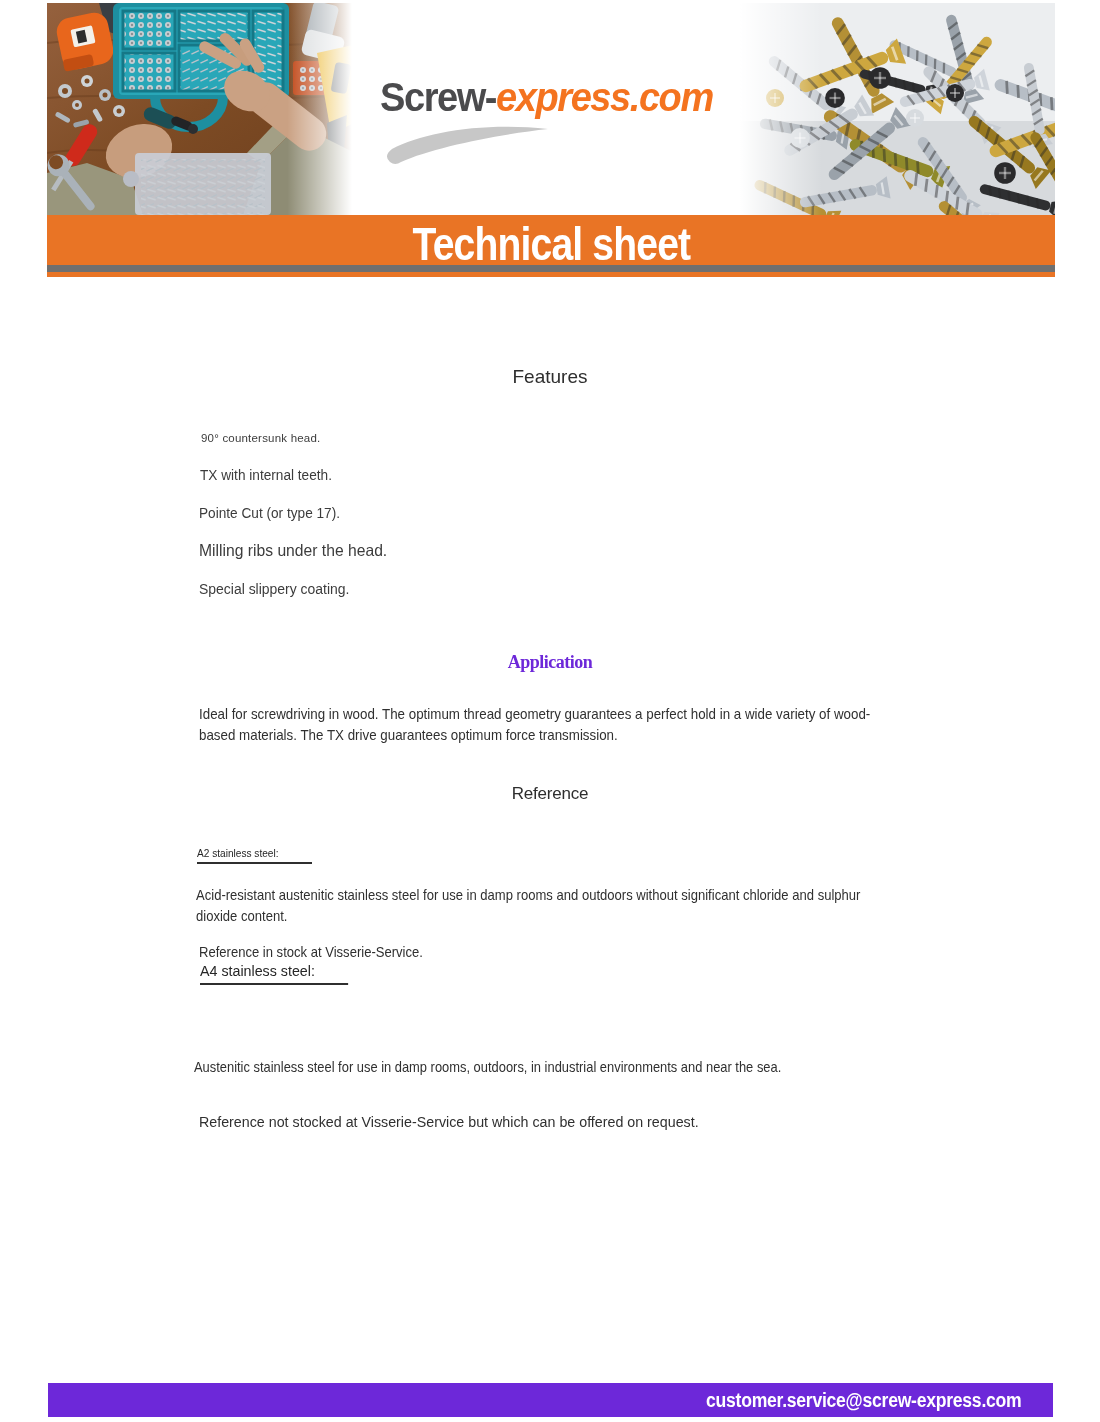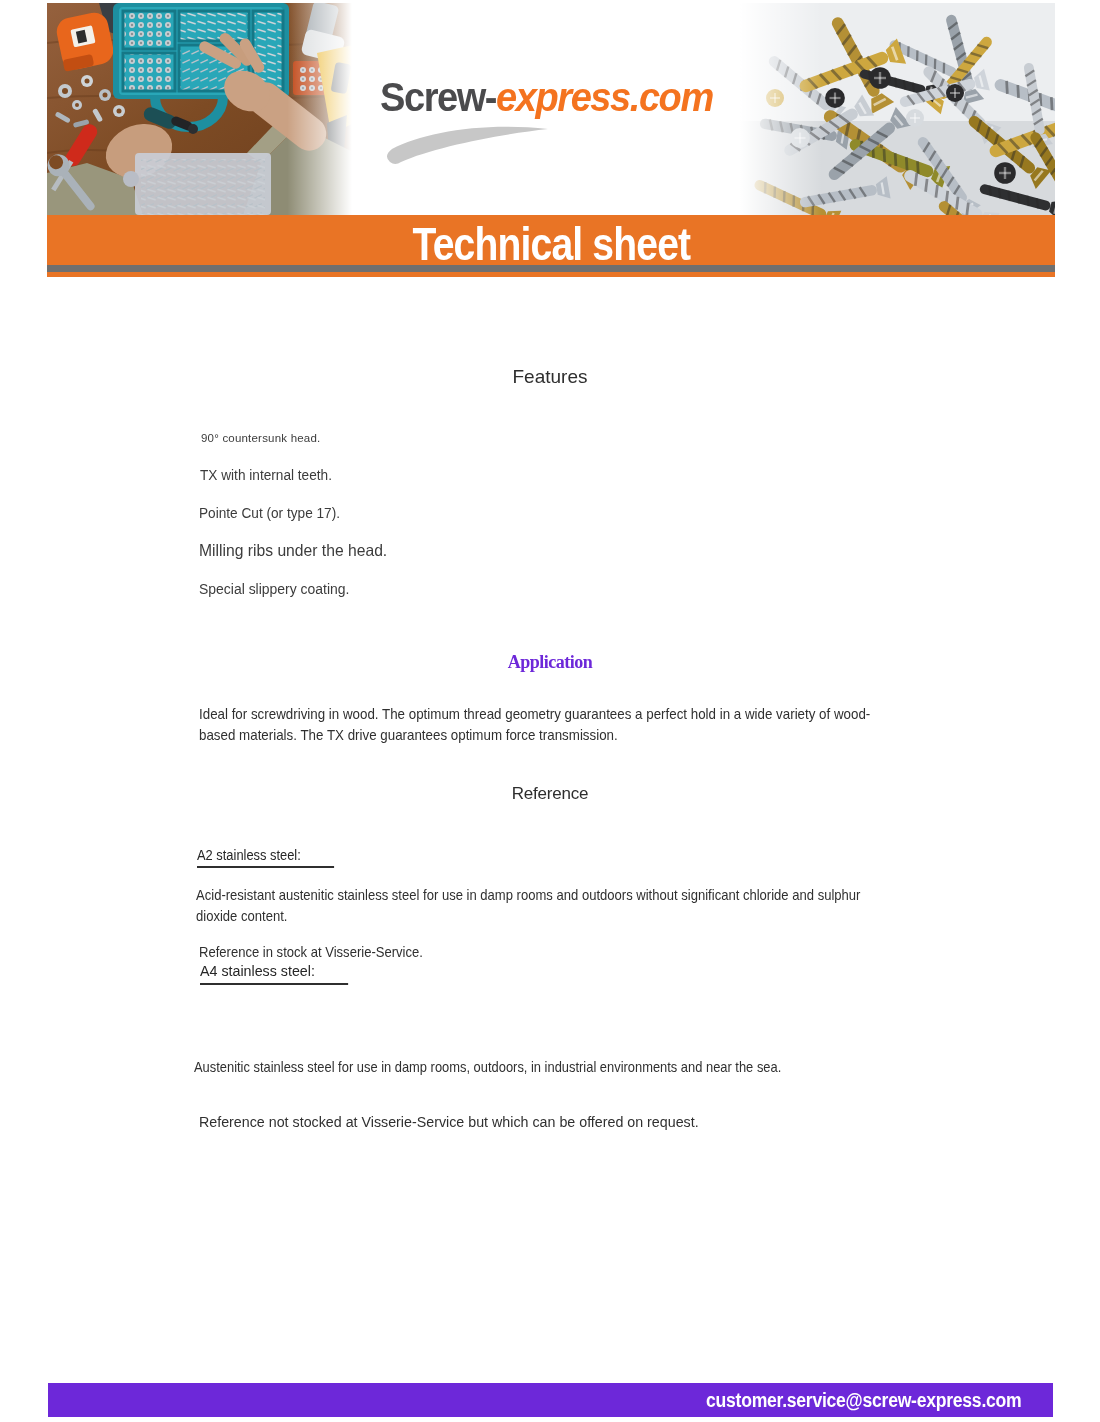--- a/index.html
+++ b/index.html
@@ -46,21 +46,21 @@
   .features-list li { position:absolute; white-space:nowrap; transform-origin:left top; color:#3c3c3c; }
   .feat-0 { left:201px; top:432px; font-size:11.5px; color:#4a4a4a; letter-spacing:0.2px; }
   .feat-1 { left:200px; top:466px; font-size:15.5px; transform:scaleX(0.88); }
   .feat-2 { left:199px; top:504px; font-size:15.5px; transform:scaleX(0.88); }
   .feat-3 { left:199px; top:541px; font-size:16.5px; transform:scaleX(0.95); }
   .feat-4 { left:199px; top:580px; font-size:15.5px; transform:scaleX(0.90); }
 
   
   .para { position:absolute; margin:0; color:#303030; transform-origin:left top; }
   #application-body { left:199px; top:703px; width:775px; font-size:15px; line-height:21px; transform:scaleX(0.89); }
-  #a2-label { left:197px; top:847px;  font-size:14px; }
+  #a2-label { left:197px; top:847px;  font-size:11px; }
   #a4-label { left:200px; top:962px; font-size:15.5px; }
   .label-underline {
     display:inline-block; border-bottom:2px solid #2f2f2f; padding:0 36px 3px 0;
     transform:scaleX(0.92); transform-origin:left top; color:#262626;
   }
   #a2-desc { left:196px; top:884px;  width:800px; font-size:15px; line-height:21px; transform:scaleX(0.87); }
   #a2-note { left:199px; top:944px;  font-size:14.5px; transform:scaleX(0.90); white-space:nowrap; }
   #a4-desc { left:194px; top:1056px; width:790px; font-size:15px; line-height:21px; transform:scaleX(0.86); }
   #a4-note { left:199px; top:1113px; font-size:15.5px; transform:scaleX(0.92); white-space:nowrap; }
 

